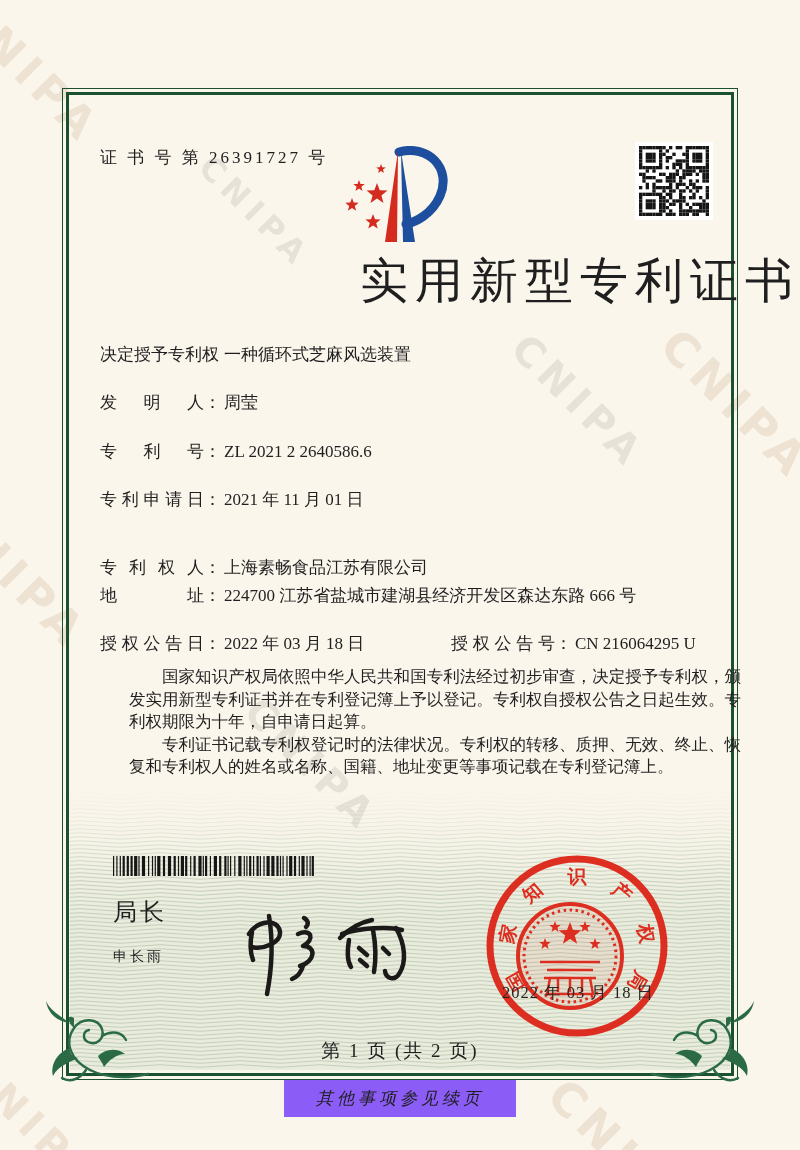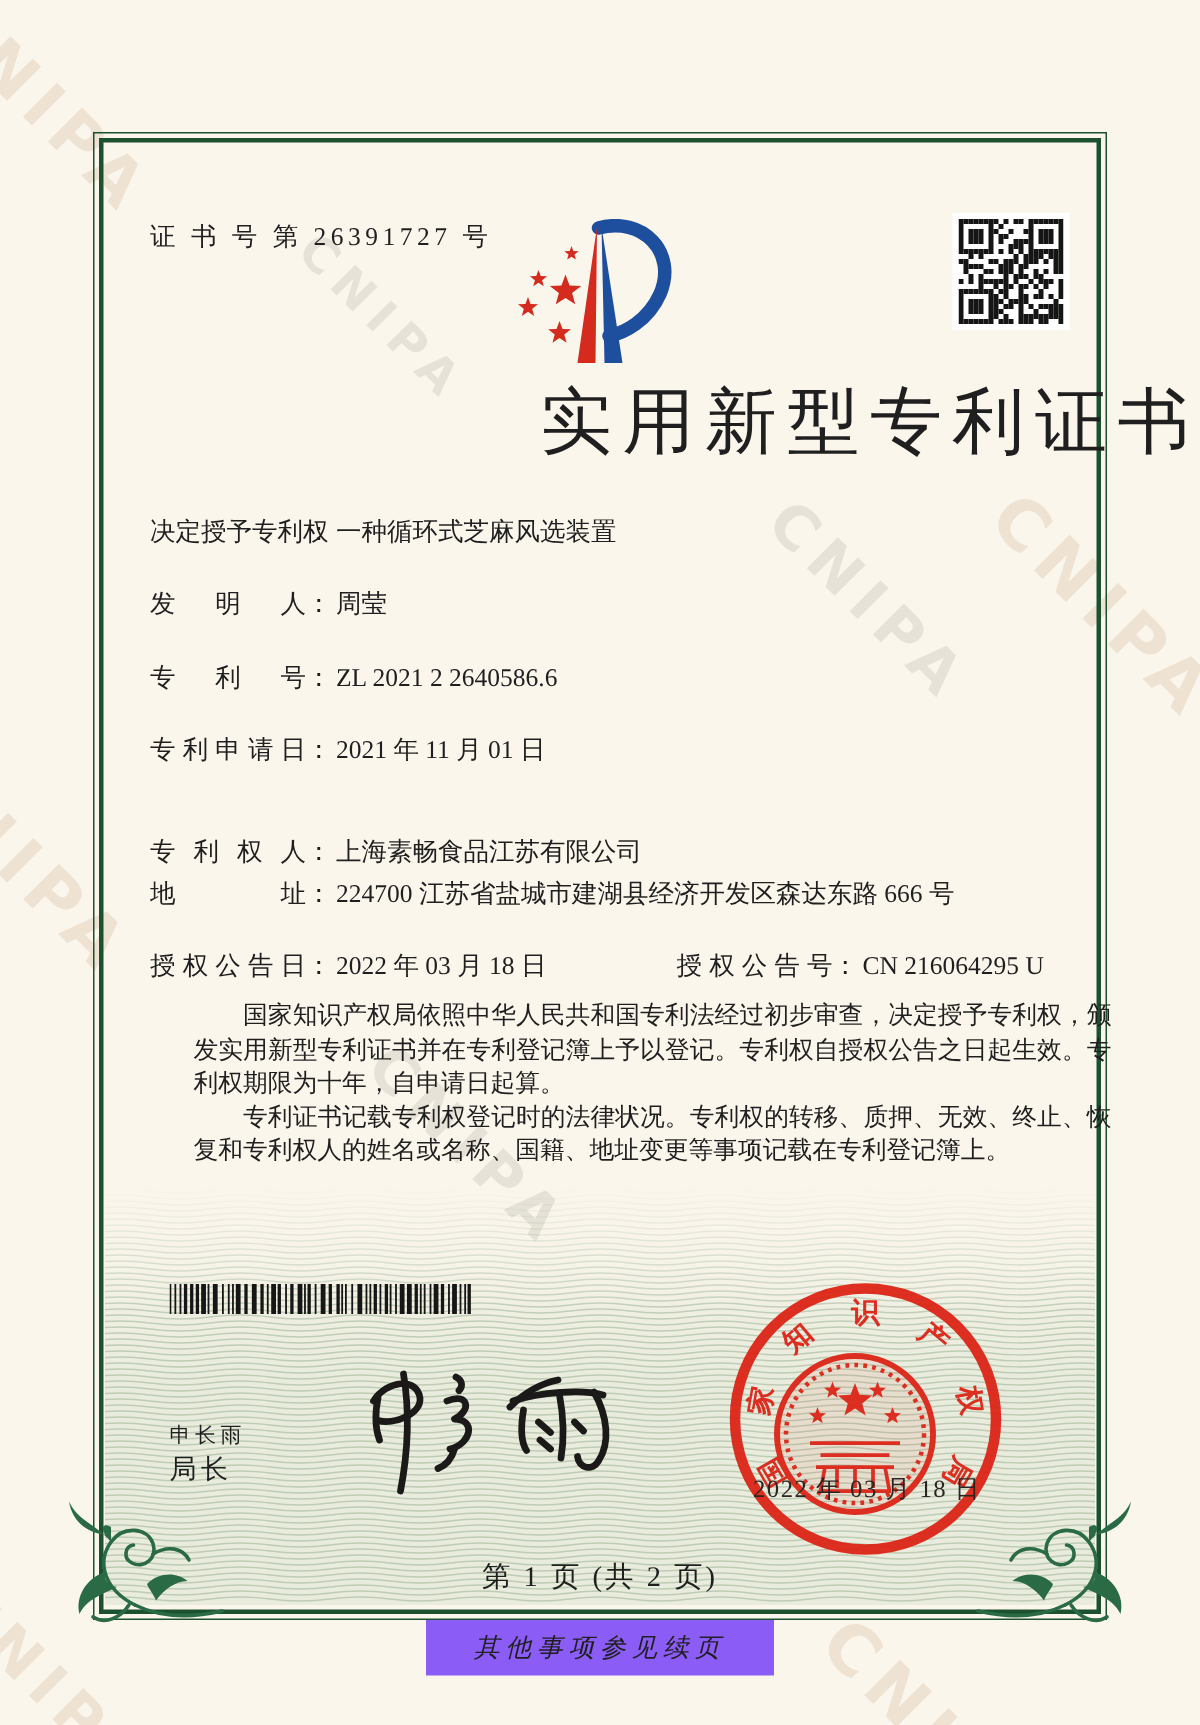--- a/index.html
+++ b/index.html
@@ -48,21 +48,21 @@
     vertical-align:bottom;
   }
   .fvalue{margin-left:3px;text-align:center;}
   .pair2{position:absolute;left:307px;top:0;white-space:nowrap;margin-left:44px;}
   .bodytext{
     position:absolute;left:100px;top:666px;width:612px;z-index:2;
     font-size:16.5px;line-height:22.5px;text-align:justify;margin-left:29px;
   }
   .bodytext p{margin:0;text-indent:2em;}
   .barcode{position:absolute;left:113px;top:856px;width:206px;height:20px;z-index:2;}
-  .director-title{position:absolute;left:113px;top:967px;font-family:Liberation Sans, sans-serif;font-size:18px;letter-spacing:3px;z-index:2;}
+  .director-title{position:absolute;left:113px;top:896px;font-family:Liberation Sans, sans-serif;font-size:24px;letter-spacing:3px;z-index:2;}
   .director-name{position:absolute;left:113px;top:948px;font-family:"Liberation Sans","DejaVu Sans",sans-serif;font-size:14px;letter-spacing:3px;z-index:2;}
   .signature{position:absolute;left:240px;top:906px;width:178px;height:92px;z-index:3;}
   .seal{position:absolute;left:482px;top:851px;width:190px;height:190px;z-index:4;opacity:0.95;}
   .seal-date{
     position:absolute;left:494px;top:982px;width:168px;text-align:center;
     font-size:16.5px;letter-spacing:1px;color:#2a2522;z-index:5;
   }
   .pagenum{position:absolute;left:0;top:1038px;width:100%;text-align:center;font-size:19px;letter-spacing:2px;z-index:2;}
   .footer-note{
     position:absolute;left:50%;top:1080px;transform:translateX(-50%);

